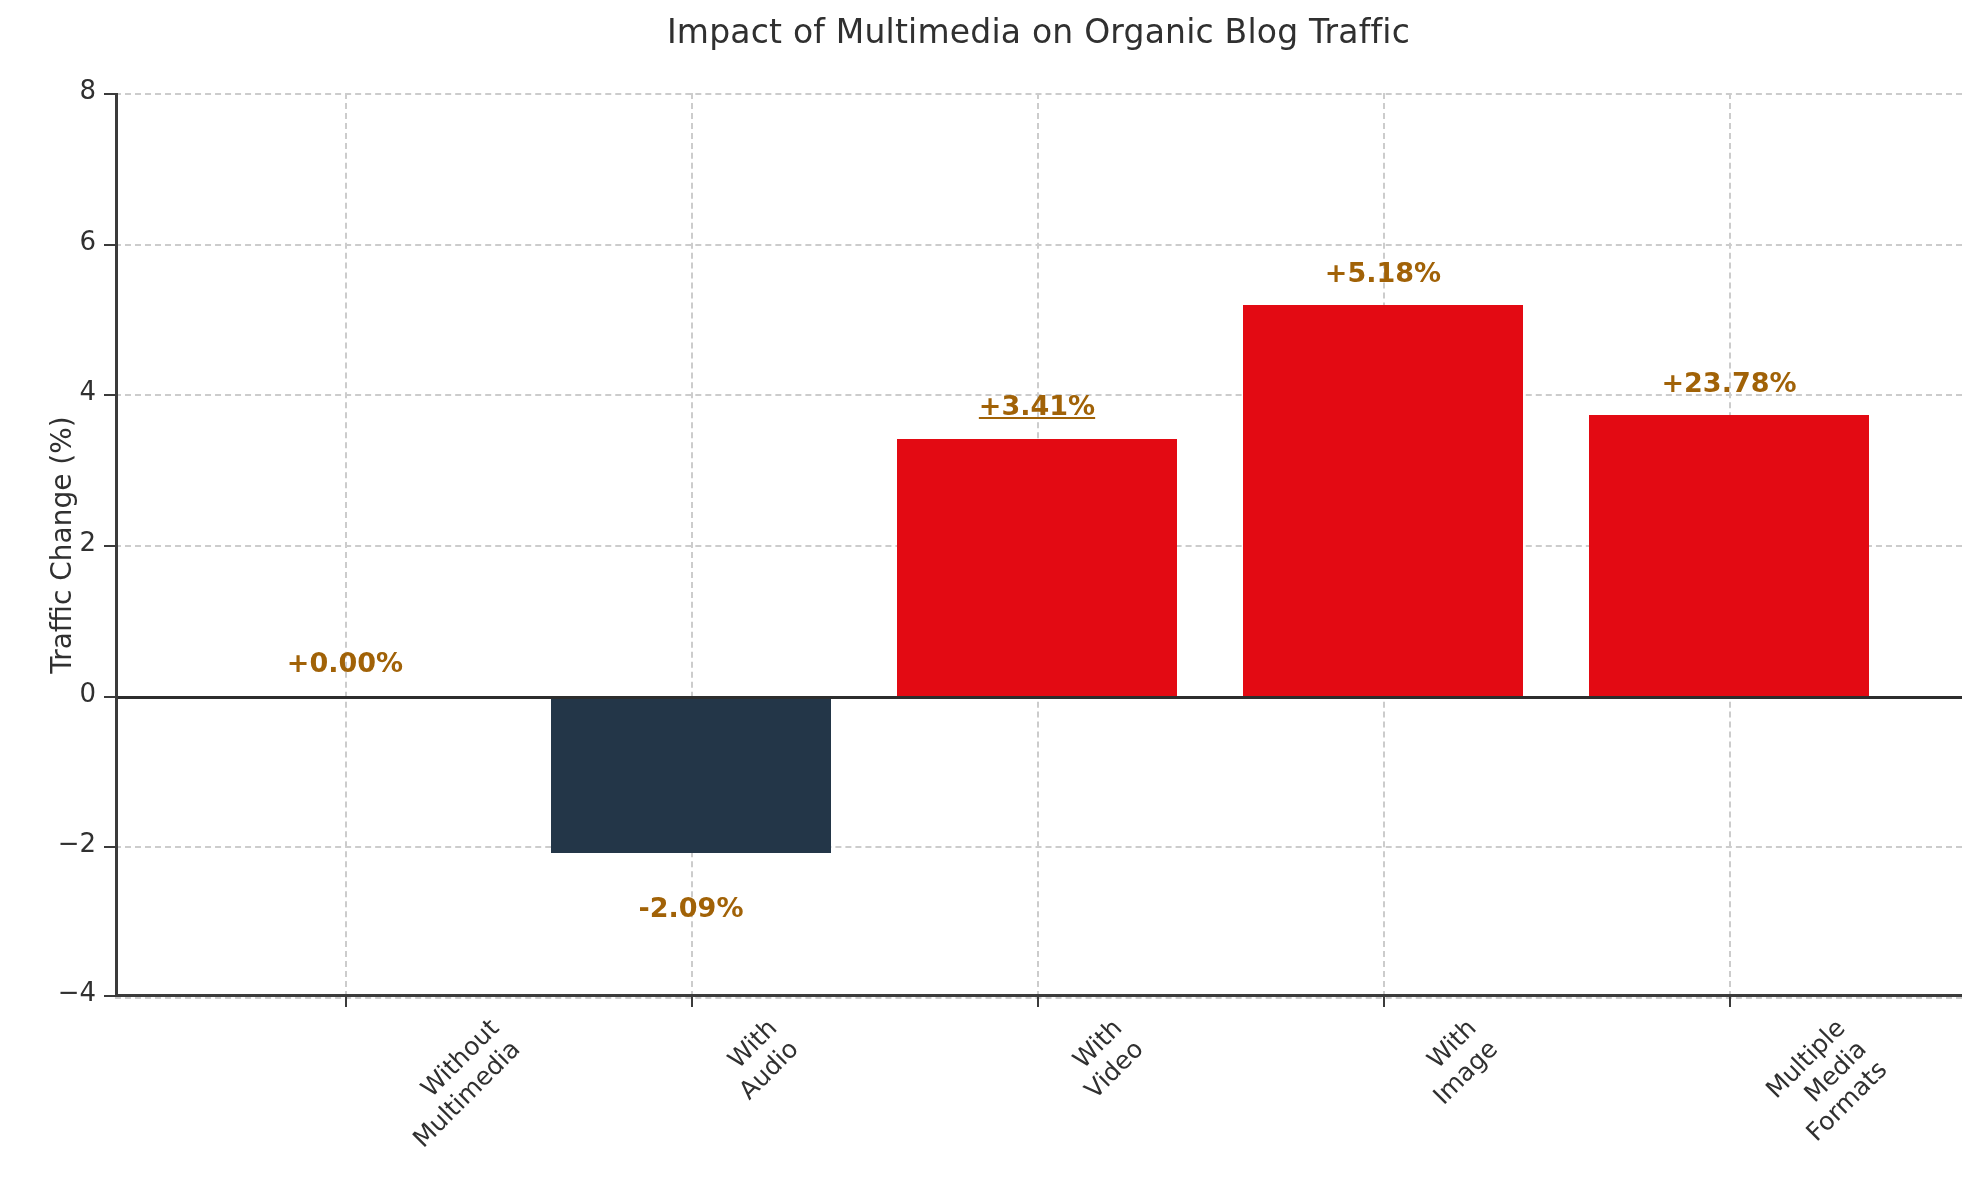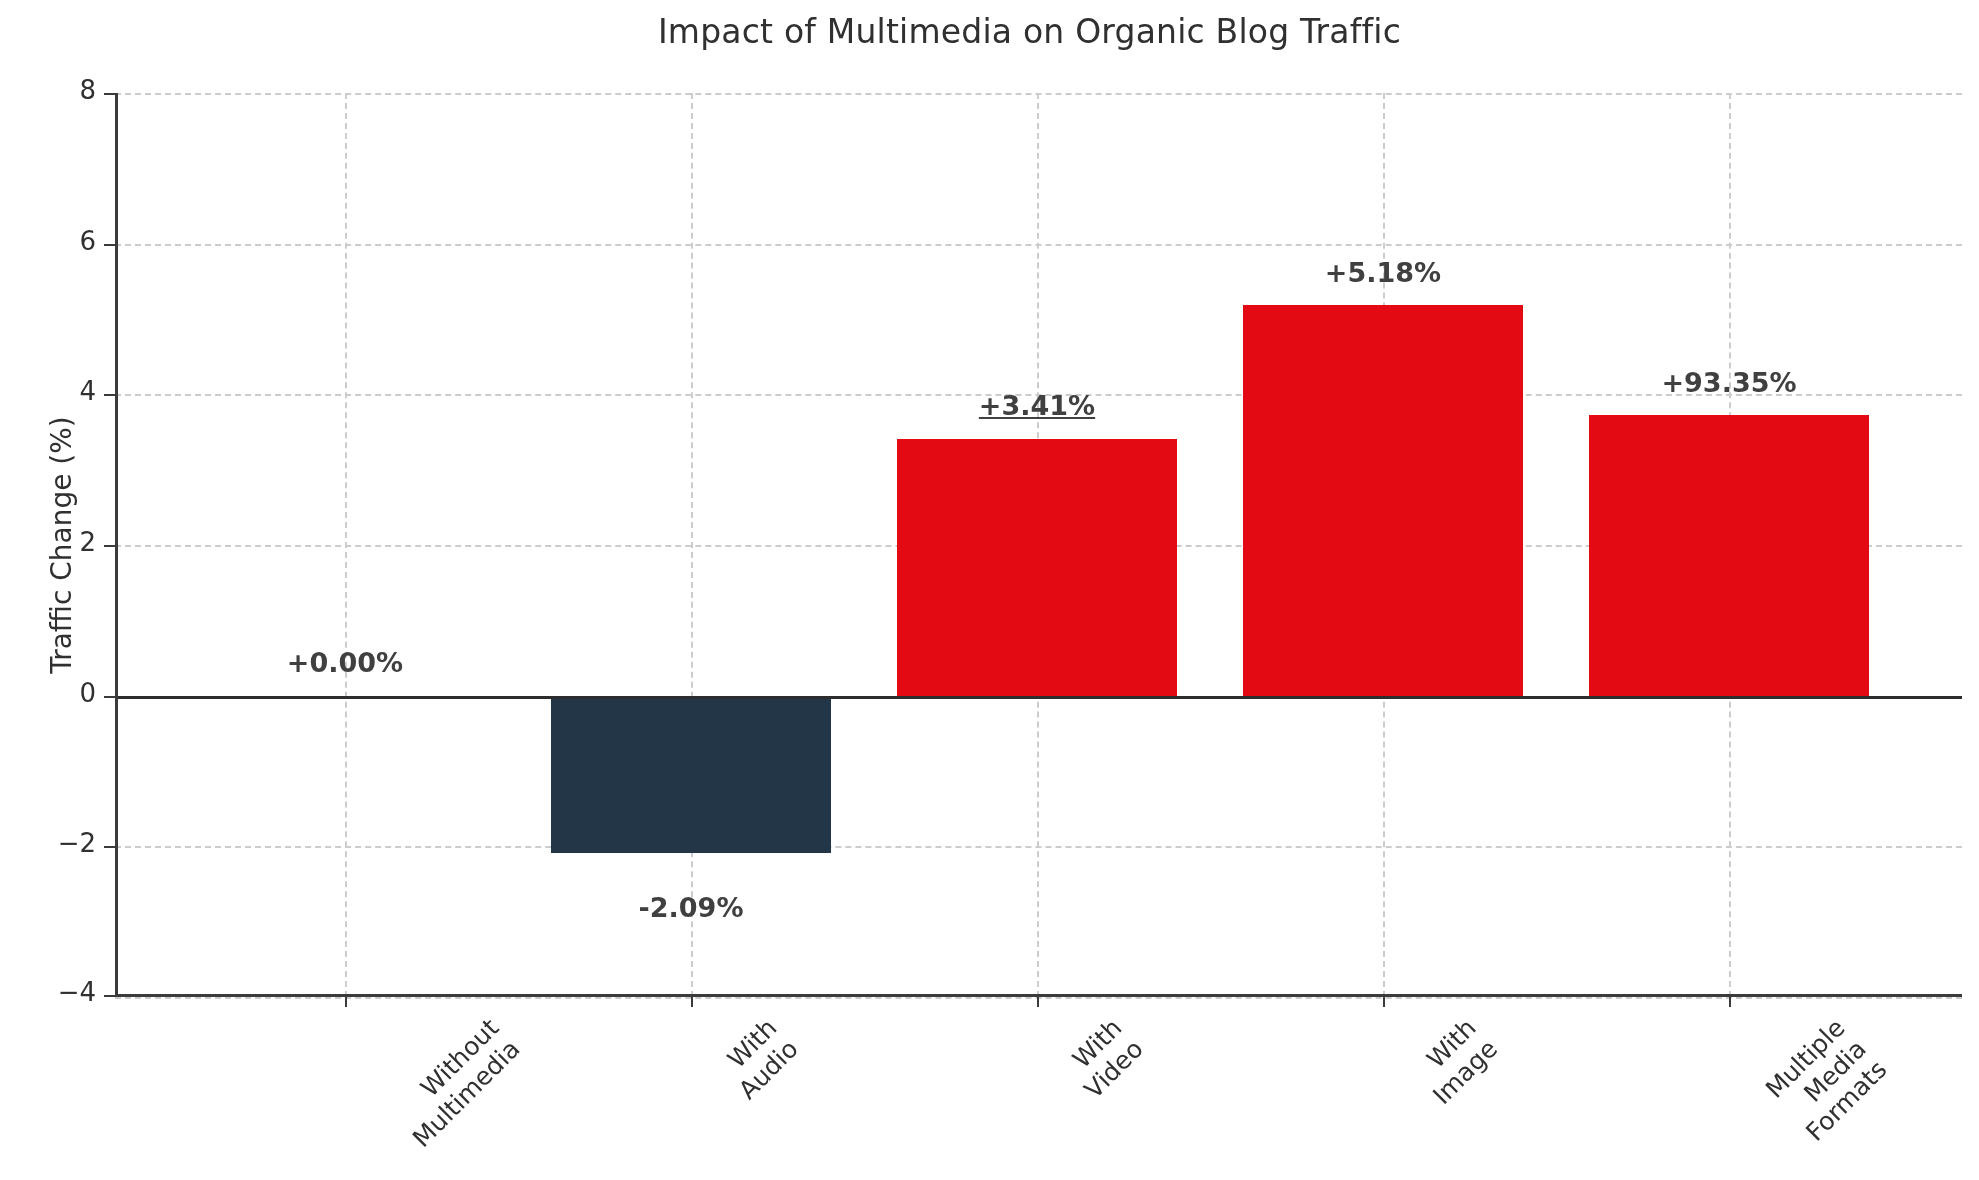--- a/index.html
+++ b/index.html
@@ -17,21 +17,21 @@
   #figure {
     position: relative;
     width: 1979px;
     height: 1180px;
     background: #ffffff;
   }
 
   
   #chart-title {
     position: absolute;
-    left: 106px;
+    left: 115px;
     top: 12px;
     width: 1847px;
     text-align: center;
     font-size: 33px;
     color: #303030;
     letter-spacing: 0.2px;
     white-space: nowrap;
   }
 
   
@@ -124,21 +124,21 @@
   
   .bar {
     position: absolute;
   }
 
   
   .value-label {
     position: absolute;
     font-size: 27px;
     font-weight: bold;
-    color: #404040;
+    color: #a16207;
     white-space: nowrap;
     transform: translateX(-50%);
     text-align: center;
   }
 
   
   .xtick-label {
     position: absolute;
     font-size: 25px;
     color: #303030;
@@ -176,21 +176,21 @@
     <div class="bar" style="left:782px; top:345.64px; width:280px; height:257.03px; background:#e30a13;"></div>
     <div class="bar" style="left:1128px; top:212.25px; width:280px; height:390.42px; background:#e30a13;"></div>
     <div class="bar" style="left:1474px; top:322.29px; width:280px; height:280.38px; background:#e30a13;"></div>
 
     <div id="zero-line" style="top:602.67px;"></div>
 
     <div class="value-label" style="left:230px; top:554px;">+0.00%</div>
     <div class="value-label" style="left:576px; top:775px;margin-top:24px;">-2.09%</div>
     <div class="value-label" style="left:922px; top:297px;text-decoration:underline;">+3.41%</div>
     <div class="value-label" style="left:1268px; top:164px;">+5.18%</div>
-    <div class="value-label" style="left:1614px; top:274px;">+93.35%</div>
+    <div class="value-label" style="left:1614px; top:274px;">+23.78%</div>
 
     <div class="ytick-mark" style="top:0px;"></div>
     <div class="ytick-mark" style="top:150.67px;"></div>
     <div class="ytick-mark" style="top:301.33px;"></div>
     <div class="ytick-mark" style="top:452px;"></div>
     <div class="ytick-mark" style="top:602.67px;"></div>
     <div class="ytick-mark" style="top:753.33px;"></div>
     <div class="ytick-mark" style="top:902px;"></div>
 
     <div class="ytick-label" style="top:-18px; left:-95px; width:76px;">8</div>

